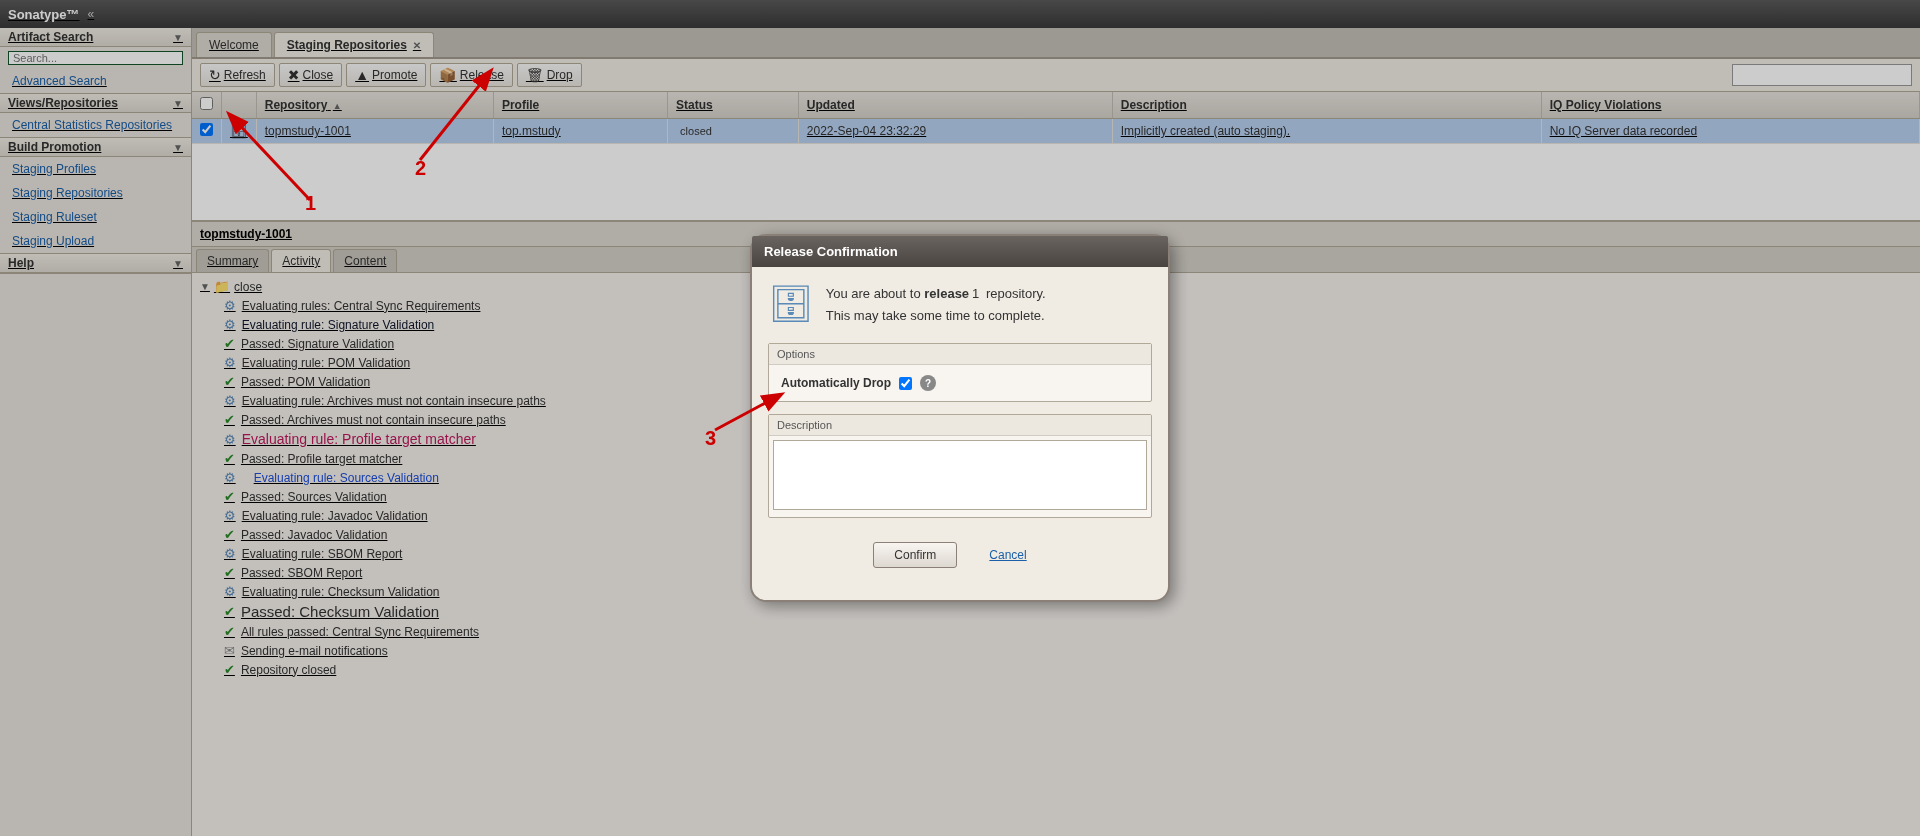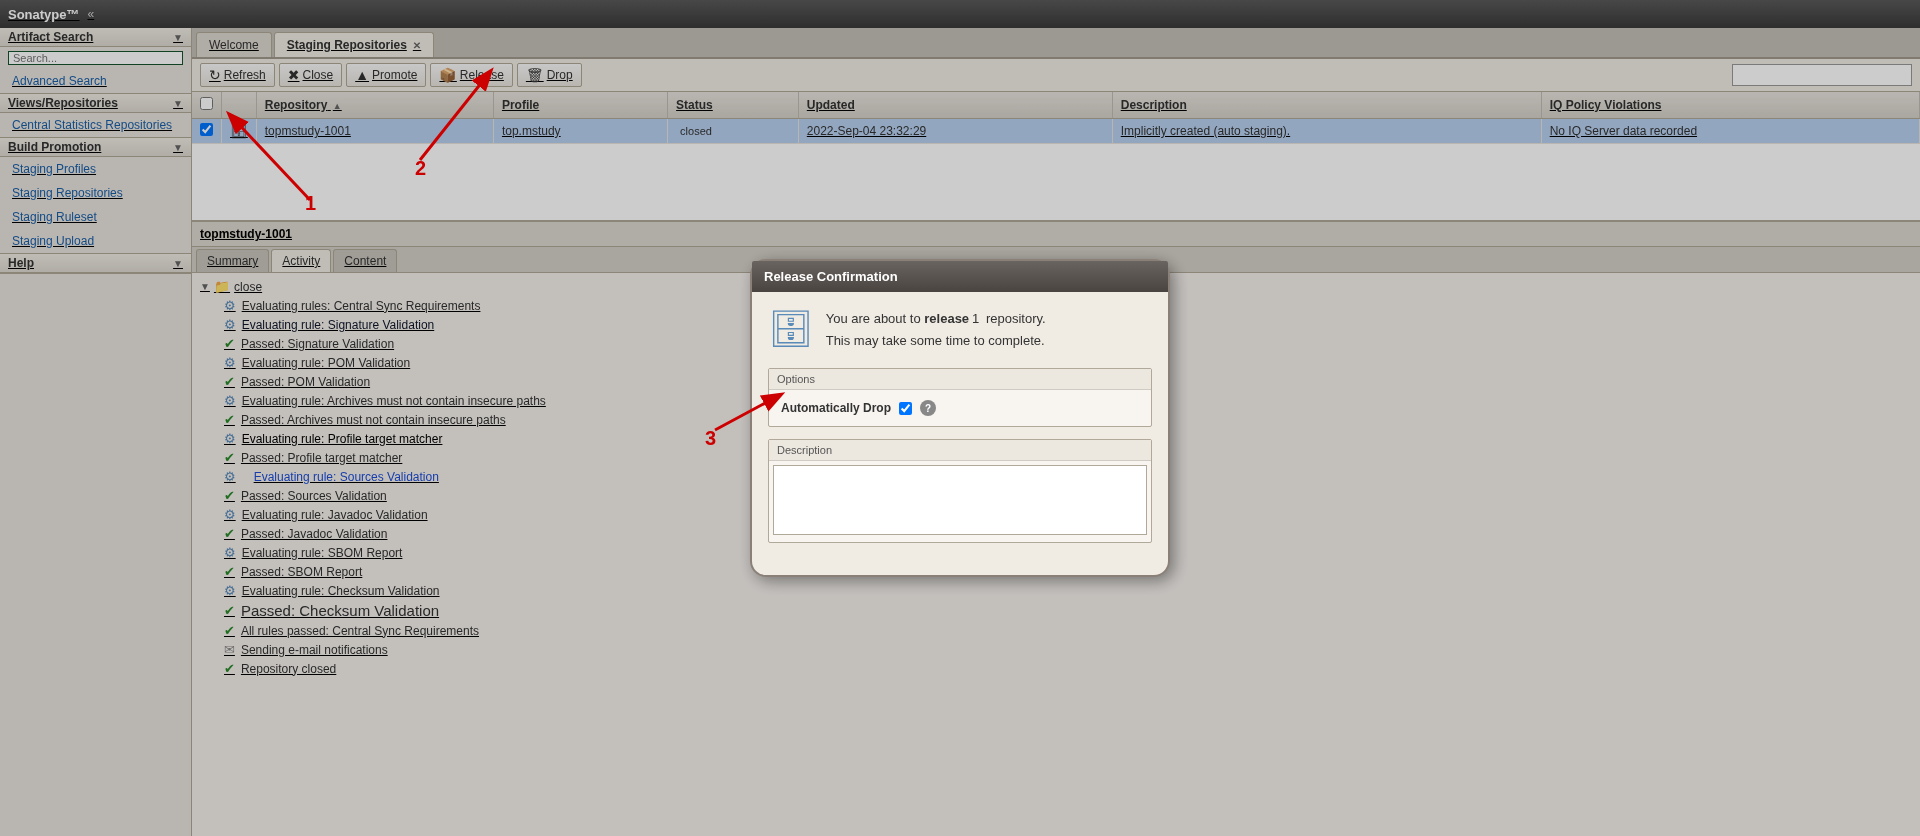--- a/index.html
+++ b/index.html
@@ -274,21 +274,21 @@
               <div class="activity-item">
                 <span style="color:#5a8ab8;font-size:13px;">⚙</span>
                 <span style="font-size:12px;color:#333;">Evaluating rule: Archives must not contain insecure paths</span>
               </div>
               <div class="activity-item">
                 <span style="color:#2a8a2a;font-size:13px;">✔</span>
                 <span style="font-size:12px;color:#333;">Passed: Archives must not contain insecure paths</span>
               </div>
               <div class="activity-item">
                 <span style="color:#5a8ab8;font-size:13px;">⚙</span>
-                <span style="font-size:12px;color:#000000;">Evaluating rule: Profile target matcher</span>
+                <span style="font-size:14px;color:#be185d;">Evaluating rule: Profile target matcher</span>
               </div>
               <div class="activity-item">
                 <span style="color:#2a8a2a;font-size:13px;">✔</span>
                 <span style="font-size:12px;color:#333;">Passed: Profile target matcher</span>
               </div>
               <div class="activity-item">
                 <span style="color:#5a8ab8;font-size:13px;">⚙</span>
                 <span style="font-size:12px;color:#1d4ed8;padding-left:12px;">Evaluating rule: Sources Validation</span>
               </div>
               <div class="activity-item">
@@ -363,20 +363,24 @@
         </div>
       </div>
 
       <div class="modal-section-desc">
         <div class="modal-section-desc-title">Description</div>
         <div class="modal-section-desc-body">
           <textarea style="width: 100%; height: 70px; border: 1px solid rgb(176, 168, 152); resize: none; font-size: 12px; padding: 4px; background: rgb(255, 255, 255);"></textarea>
         </div>
       </div>
 
+      <div class="modal-footer">
+        <button class="modal-btn modal-btn-confirm">Confirm</button>
+        <button class="modal-btn modal-btn-cancel">Cancel</button>
+      </div>
     </div>
   </div>
 </div>
 
 <svg class="annotations" xmlns="http://www.w3.org/2000/svg" style="position:fixed;top:0;left:0;width:1920px;height:836px;pointer-events:none;z-index:2000;">
   <defs>
     <marker id="arrow" markerWidth="8" markerHeight="8" refX="6" refY="3" orient="auto">
       <path d="M0,0 L0,6 L8,3 z" fill="#cc0000"></path>
     </marker>
   </defs>

